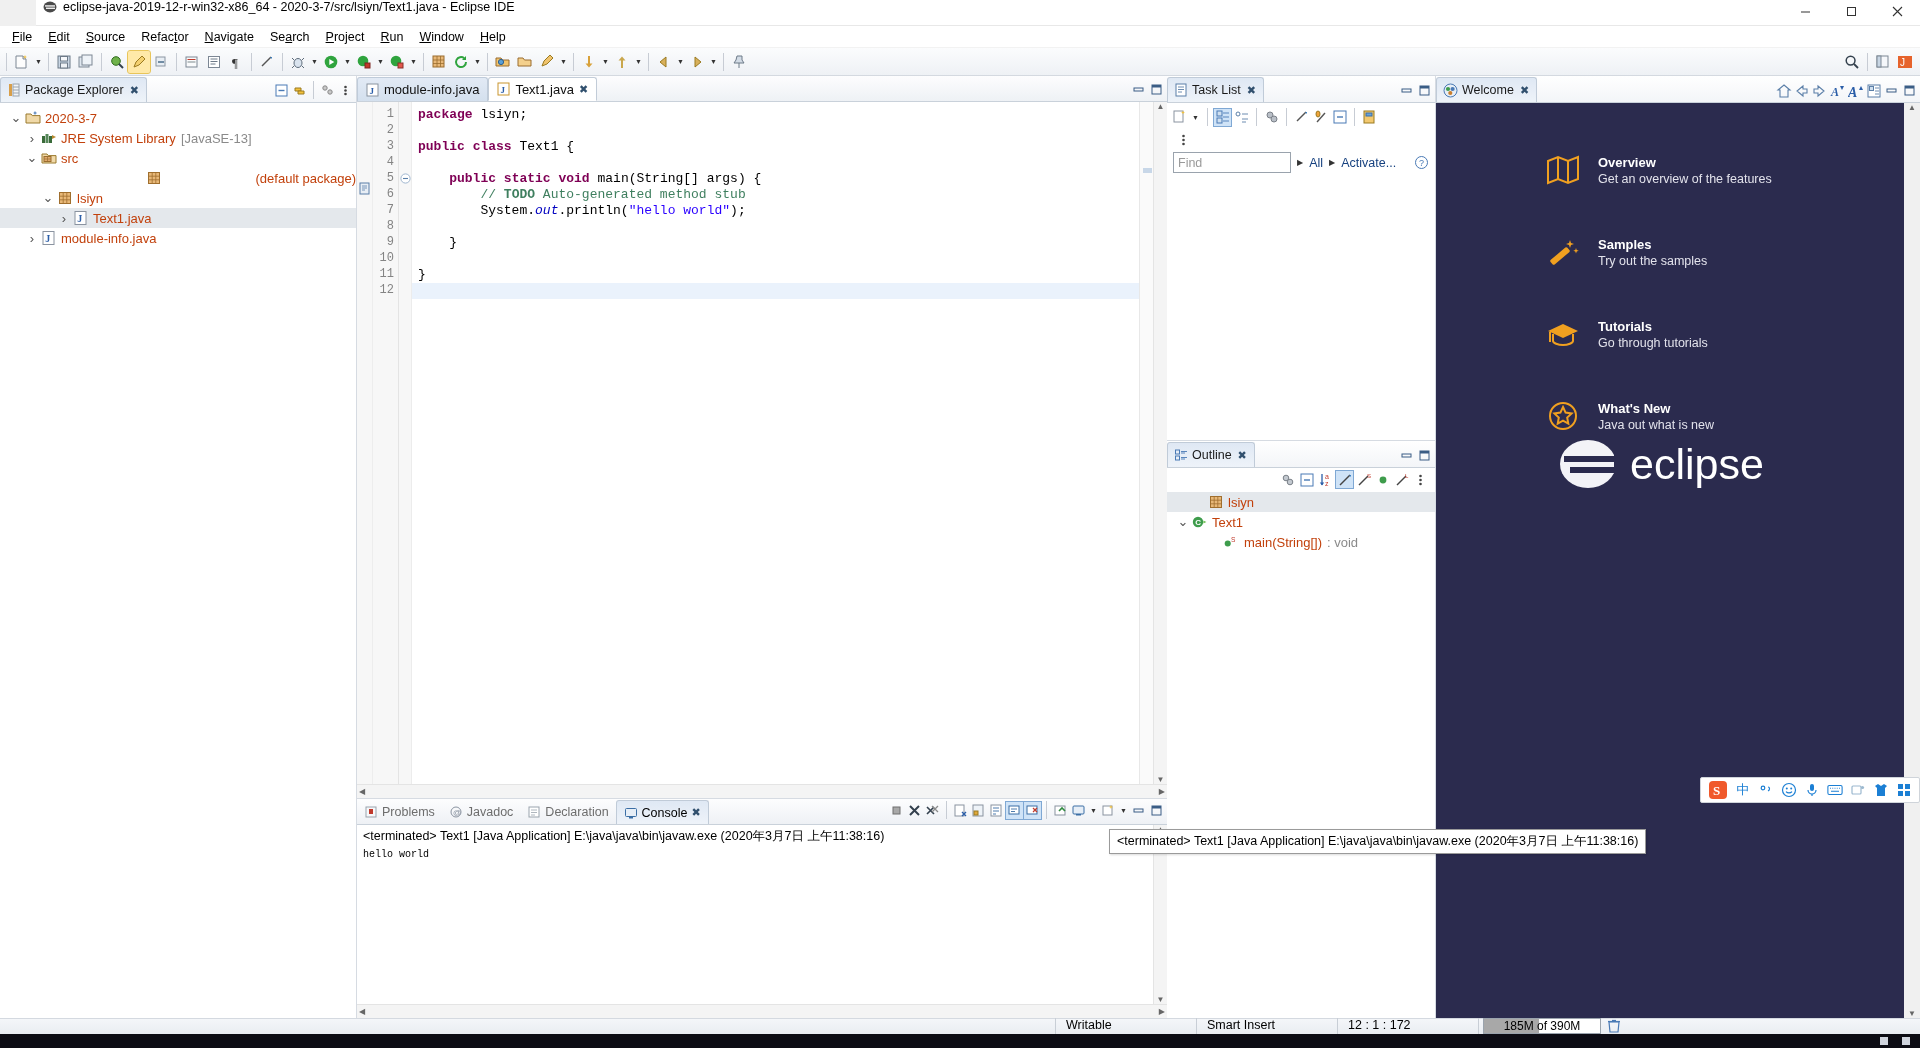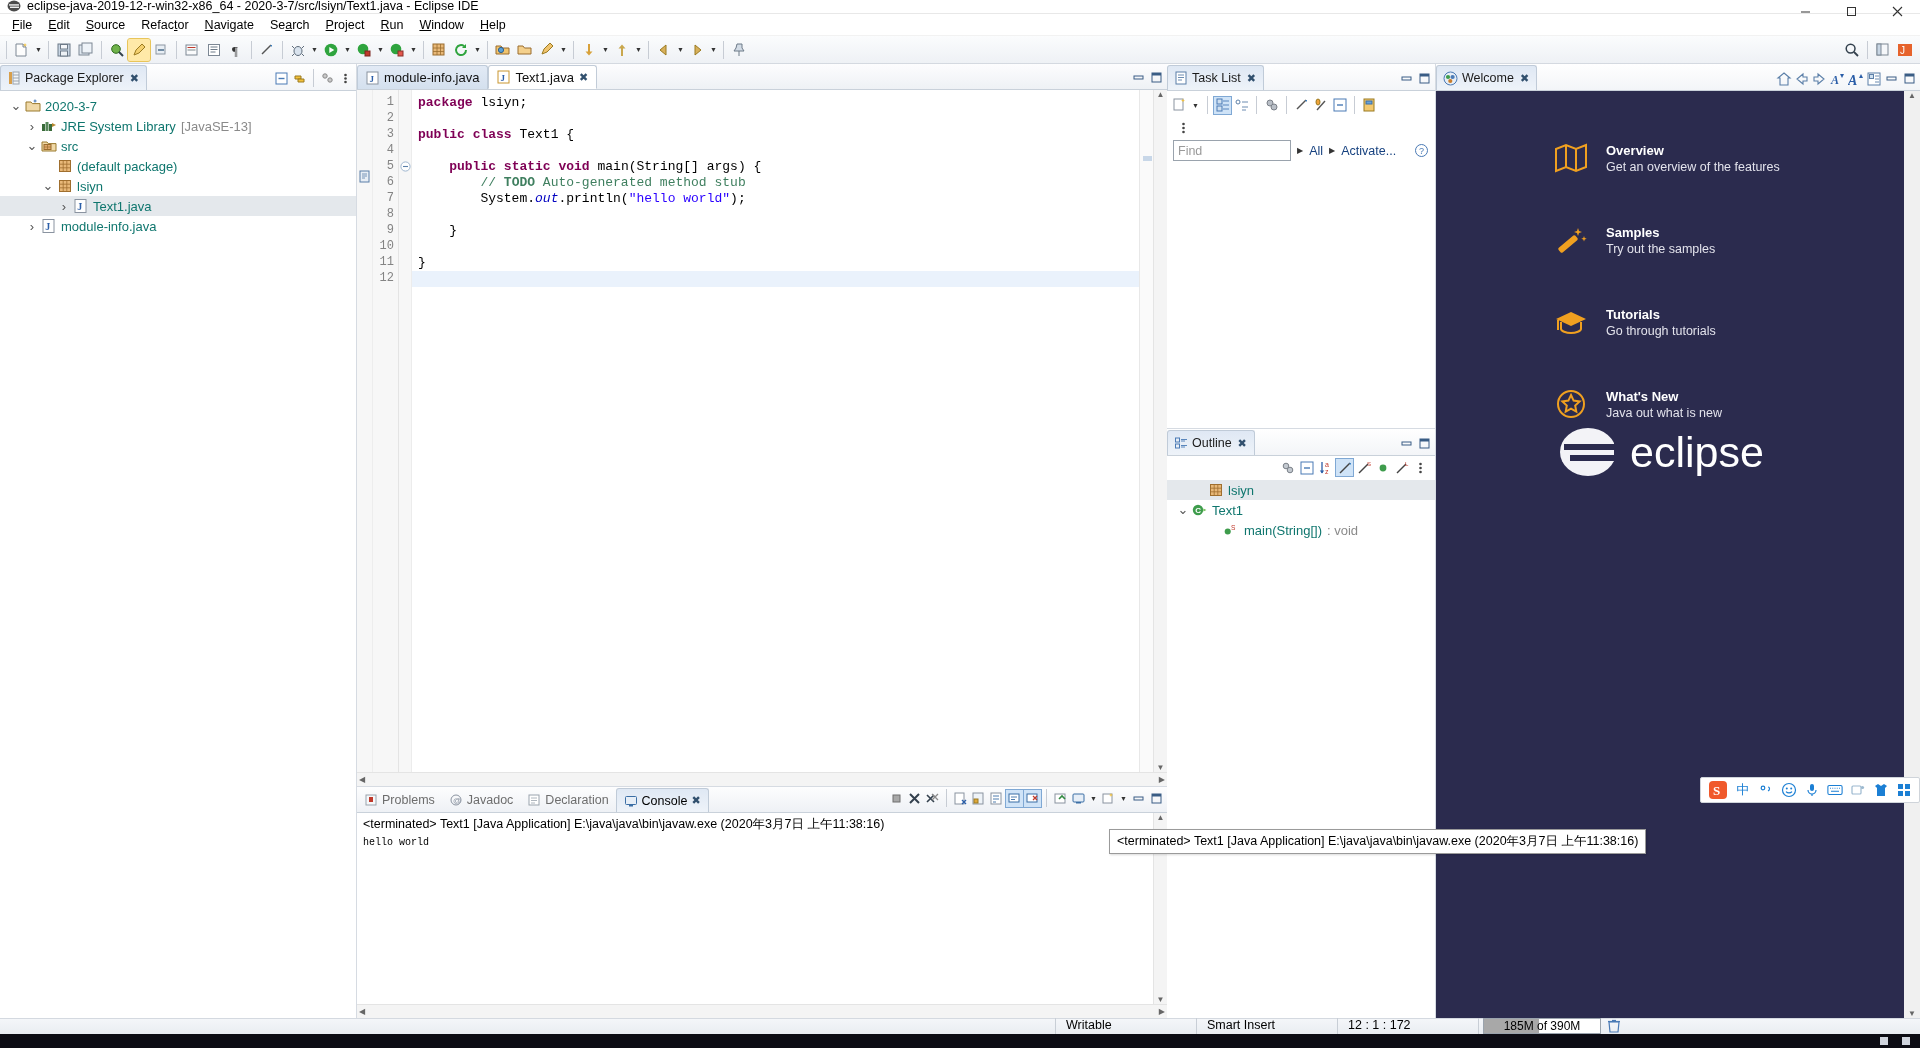--- a/index.html
+++ b/index.html
@@ -13,26 +13,27 @@
   }
   #app {
     position: relative;
     width: 1920px; height: 1048px;
     background: #f0f0f0;
     display: flex; flex-direction: column;
   }
 
   
   .titlebar {
-    height: 14px;
+    height: 26px;
     background: #ffffff;
-    display: flex; align-items: flex-end;
+    display: flex; align-items: flex-start;
     border-bottom: 1px solid #e8e8e8;
     flex: none;
     position: relative;
+    margin-left: 36px;
   }
   .title-ico {
     width: 14px; height: 14px; margin: 0 6px 0 7px;
     flex: none;
   }
   .title-text {
     font-size: 12.5px; color: #000;
     white-space: nowrap;
   }
   .win-btns {
@@ -138,21 +139,21 @@
     height: 20px; display: flex; align-items: center;
     padding-left: 8px; white-space: nowrap;
   }
   .trow.sel { background: #e4e8ec; }
   .twist {
     width: 16px; height: 16px; flex: none;
     display: flex; align-items: center; justify-content: center;
     font-size: 9px; color: #555;
   }
   .tico { width: 17px; height: 16px; flex: none; margin-right: 4px; display:flex;align-items:center;justify-content:center;}
-  .tlbl { color: #0f766e; }
+  .tlbl { color: #c2410c; }
   .tsub { color: #8a8a8a; margin-left: 5px; }
 
   
   .editor-col { flex: 1; display: flex; flex-direction: column; min-width: 0; }
   .editor-part { flex: none; height: 722px; display:flex; flex-direction:column; }
   .etab-row {
     height: 26px; flex: none; display: flex; align-items: flex-end;
     background: linear-gradient(#fdfdfe, #eef1f5);
     position: relative;
     border-bottom: 1px solid #c9d1da;
@@ -255,21 +256,21 @@
     font-size: 12.5px; color: #9a9a9a;
     padding: 0 4px; display: flex; align-items: center;
   }
   .tl-link { color: #16417f; font-size: 12.5px; }
   .tl-caret { font-size: 8px; color: #333; }
 
   
   .welcome-part { width: 485px; flex: none; display: flex; flex-direction: column;
                   border-left: 1px solid #d6dbe2; }
   .welcome-body { flex: 1; background: #2b2b4e; position: relative; display:flex; min-height:0;}
-  .welcome-inner { flex:1; padding: 50px 2px 0 110px; min-width:0;margin-left:8px;}
+  .welcome-inner { flex:1; padding: 50px 2px 0 110px; min-width:0;}
   .wrow { display: flex; align-items: center; gap: 18px; margin-bottom: 48px; }
   .wicon { width: 34px; height: 34px; flex: none; display:flex;align-items:center;justify-content:center;}
   .wtitle { color: #fff; font-size: 13px; font-weight: bold; }
   .wsub { color: #e3e3ec; font-size: 12.5px; margin-top: 2px; }
   .eclipse-logo {
     position: absolute; left: 122px; top: 335px;
     display: flex; align-items: center; gap: 12px;
   }
   .welcome-scroll {
     width: 16px; background: #f0f0f0; flex: none;
@@ -633,21 +634,21 @@
               <span class="twist" style="font-size: 13px; line-height: 0.6;">⌄</span>
               <span class="tico">
                 <svg width="16" height="16" viewBox="0 0 16 16">
                   <path d="M1 13V4h5l1.3 1.6H15V13z" fill="#f0d9a8" stroke="#9a7a2f"></path>
                   <rect x="3" y="6.5" width="7" height="5" fill="#e0a96d" stroke="#9a6d2f"></rect>
                   <path d="M3 9h7M6.5 6.5v5" stroke="#9a6d2f" stroke-width=".7"></path>
                 </svg>
               </span>
               <span class="tlbl">src</span>
             </div>
-            <div class="trow" style="padding-left: 40px;">
+            <div class="trow" style="padding-left: 40px; justify-content: space-between;">
               <span class="twist"></span>
               <span class="tico">
                 <svg width="16" height="16" viewBox="0 0 16 16">
                   <rect x="2.5" y="2.5" width="11" height="11" fill="#e8b878" stroke="#a06f2e"></rect>
                   <path d="M2.5 6.2h11M2.5 9.8h11M6.2 2.5v11M9.8 2.5v11" stroke="#a06f2e" stroke-width=".8"></path>
                 </svg>
               </span>
               <span class="tlbl">(default package)</span>
             </div>
             <div class="trow" style="padding-left: 40px;">

